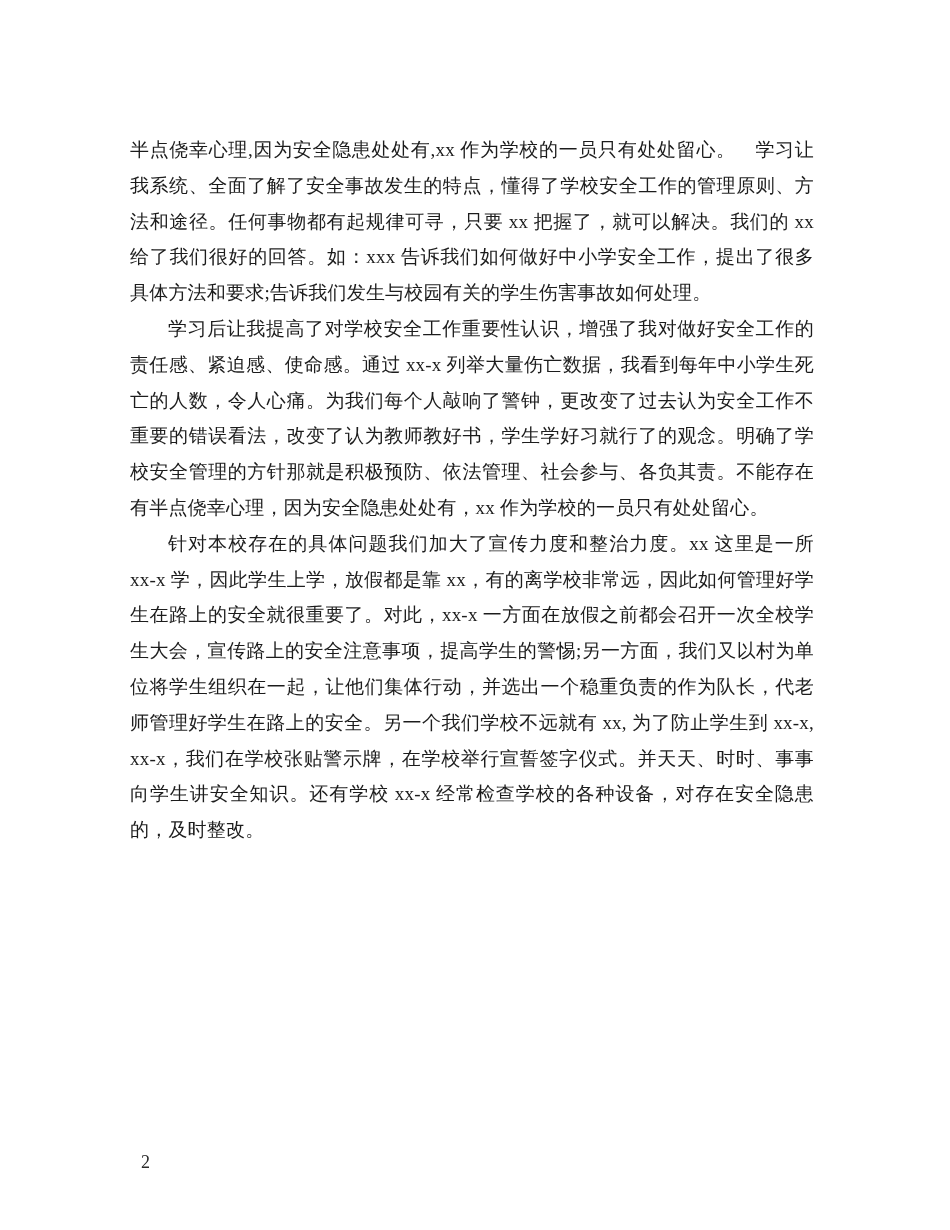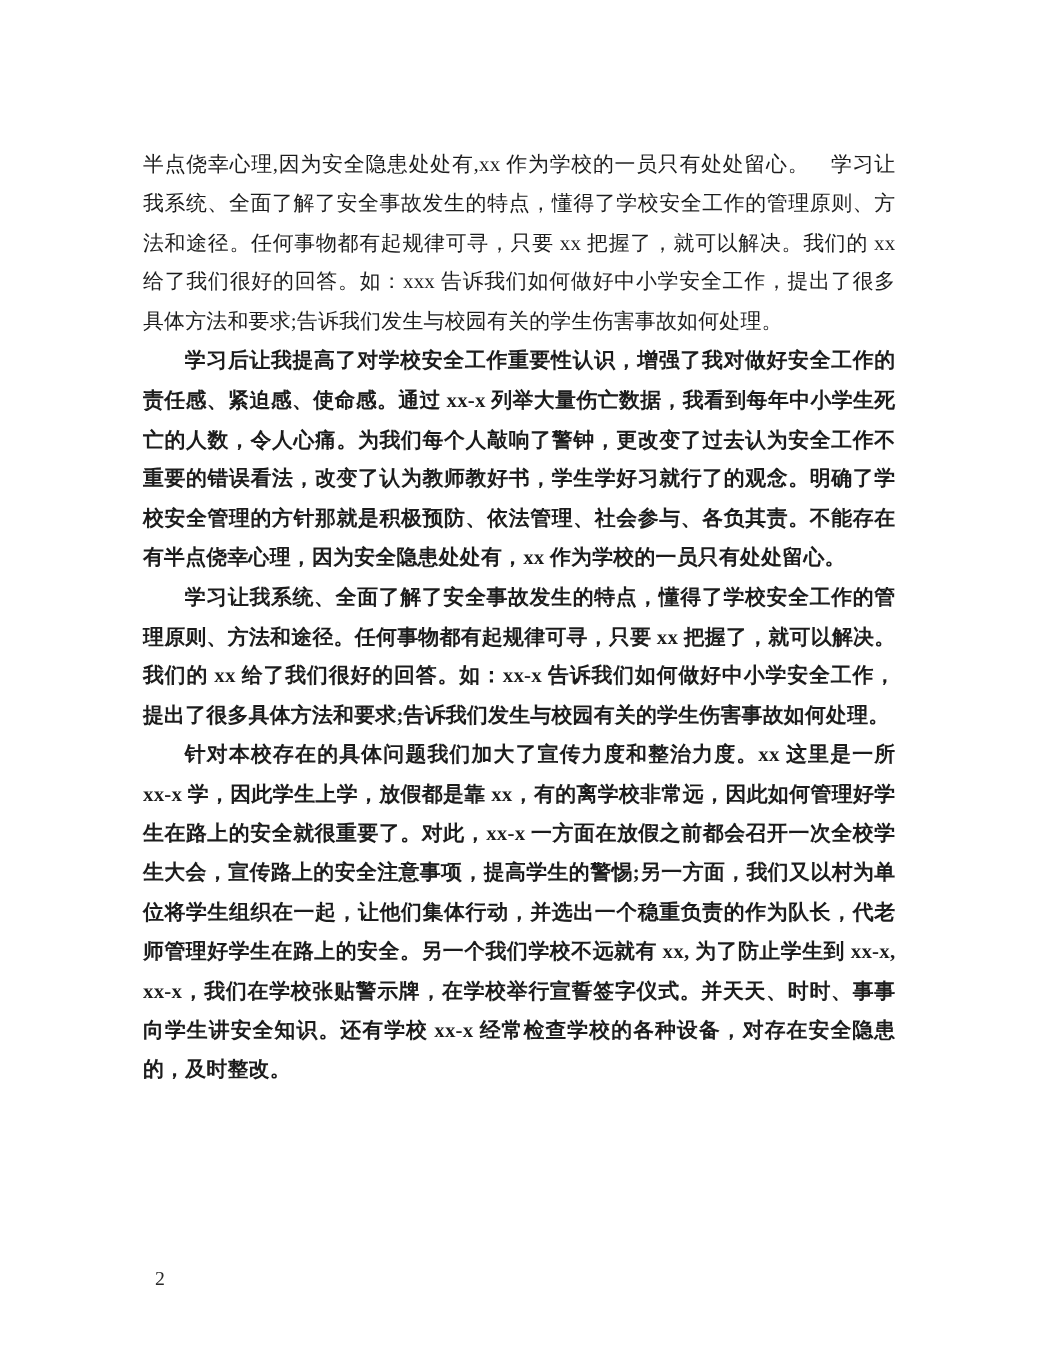--- a/index.html
+++ b/index.html
@@ -27,35 +27,33 @@
     text-align: justify;
     text-justify: inter-ideograph;
     letter-spacing: 0.2px;
   }
   .doc-text p {
     margin: 0;
     padding: 0;
   }
   .doc-text p.indent {
     text-indent: 2em;
-    font-weight: bold;
   }
   .page-number {
     position: absolute;
     left: 141px;
     top: 1130px;
     font-size: 18px;
     line-height: 24px;
     color: #2a2a2a;
   }
 </style>
 </head>
 <body>
 
 <div class="screen">
   <div class="doc-text">
     <p>半点侥幸心理,因为安全隐患处处有,xx 作为学校的一员只有处处留心。　学习让我系统、全面了解了安全事故发生的特点，懂得了学校安全工作的管理原则、方法和途径。任何事物都有起规律可寻，只要 xx 把握了，就可以解决。我们的 xx 给了我们很好的回答。如：xxx 告诉我们如何做好中小学安全工作，提出了很多具体方法和要求;告诉我们发生与校园有关的学生伤害事故如何处理。</p>
     <p class="indent">学习后让我提高了对学校安全工作重要性认识，增强了我对做好安全工作的责任感、紧迫感、使命感。通过 xx-x 列举大量伤亡数据，我看到每年中小学生死亡的人数，令人心痛。为我们每个人敲响了警钟，更改变了过去认为安全工作不重要的错误看法，改变了认为教师教好书，学生学好习就行了的观念。明确了学校安全管理的方针那就是积极预防、依法管理、社会参与、各负其责。不能存在有半点侥幸心理，因为安全隐患处处有，xx 作为学校的一员只有处处留心。</p>
-    <p class="indent">学习让我系统、全面了解了安全事故发生的特点，懂得了学校安全工作的管理原则、方法和途径。任何事物都有起规律可寻，只要 xx 把握了，就可以解决。我们的 xx 给了我们很好的回答。如：xx-x 告诉我们如何做好中小学安全工作，提出了很多具体方法和要求;告诉我们发生与校园有关的学生伤害事故如何处理。</p>
     <p class="indent">针对本校存在的具体问题我们加大了宣传力度和整治力度。xx 这里是一所 xx-x 学，因此学生上学，放假都是靠 xx，有的离学校非常远，因此如何管理好学生在路上的安全就很重要了。对此，xx-x 一方面在放假之前都会召开一次全校学生大会，宣传路上的安全注意事项，提高学生的警惕;另一方面，我们又以村为单位将学生组织在一起，让他们集体行动，并选出一个稳重负责的作为队长，代老师管理好学生在路上的安全。另一个我们学校不远就有 xx, 为了防止学生到 xx-x, xx-x，我们在学校张贴警示牌，在学校举行宣誓签字仪式。并天天、时时、事事向学生讲安全知识。还有学校 xx-x 经常检查学校的各种设备，对存在安全隐患的，及时整改。</p>
   </div>
   <div class="page-number">2</div>
 </div>
 
 </body></html>

